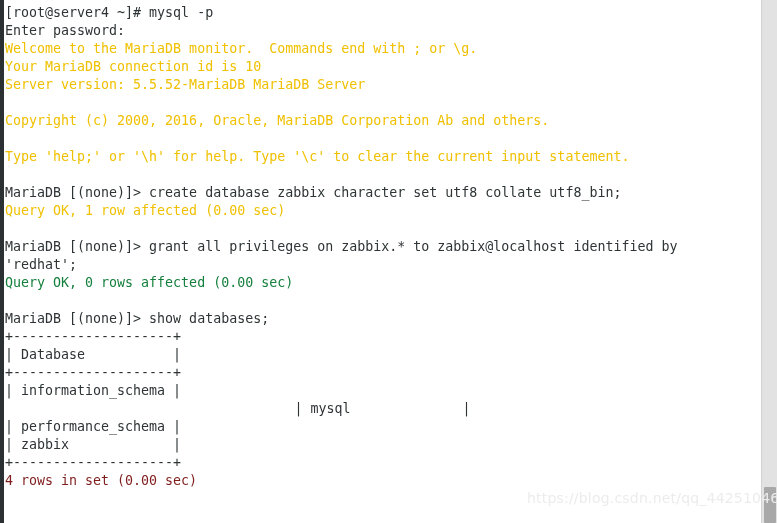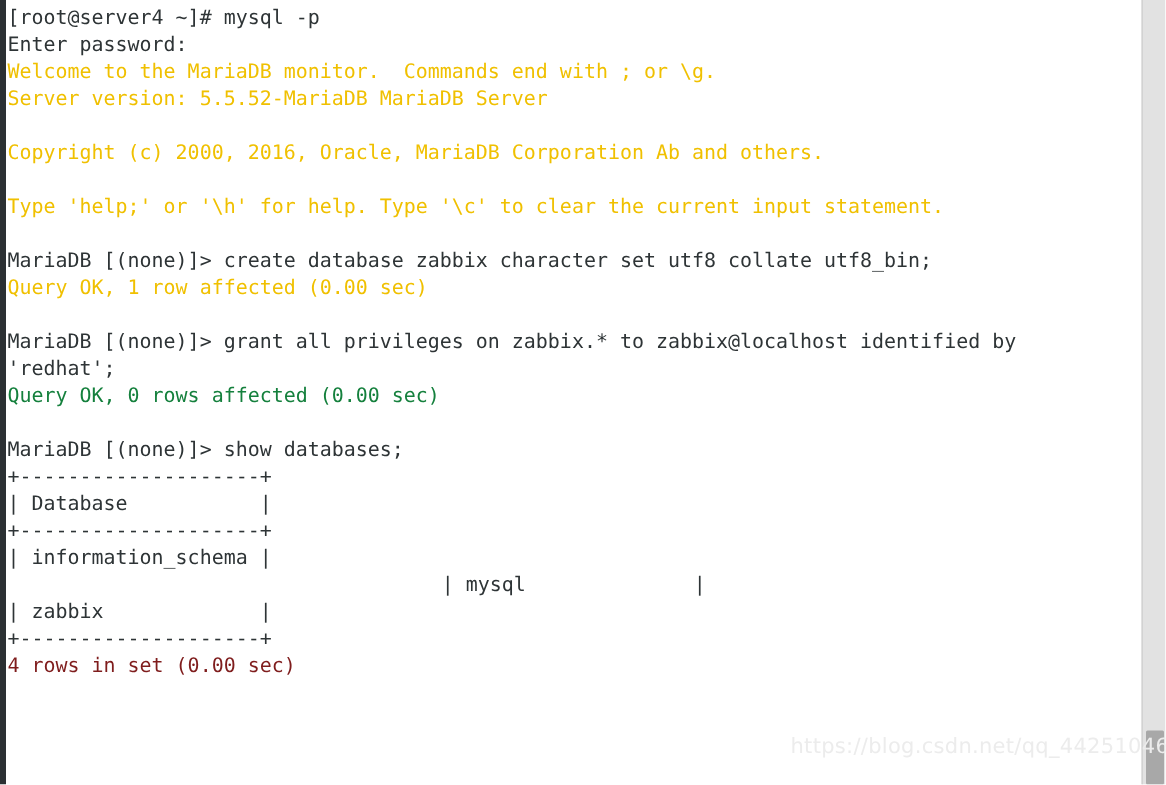--- a/index.html
+++ b/index.html
@@ -95,39 +95,41 @@
 
 <div id="terminal-window" style="background: rgb(255, 255, 255);">
 
   <div id="left-edge-strip"></div>
 
   <div id="terminal-screen">
     <div id="terminal-lines">
         <div class="term-line c-dark" style="color: rgb(46, 52, 54);">[root@server4 ~]# mysql -p</div>
         <div class="term-line c-dark" style="color: rgb(46, 52, 54);">Enter password:</div>
         <div class="term-line c-yellow" style="color: rgb(240, 192, 0);">Welcome to the MariaDB monitor.  Commands end with ; or \g.</div>
+        <div class="term-line c-yellow" style="color: rgb(240, 192, 0);">Your MariaDB connection id is 10</div>
         <div class="term-line c-yellow" style="color: rgb(240, 192, 0);">Server version: 5.5.52-MariaDB MariaDB Server</div>
         <div class="term-line c-dark" style="color: rgb(46, 52, 54);"></div>
         <div class="term-line c-yellow" style="color: rgb(240, 192, 0);">Copyright (c) 2000, 2016, Oracle, MariaDB Corporation Ab and others.</div>
         <div class="term-line c-dark" style="color: rgb(46, 52, 54);"></div>
         <div class="term-line c-yellow" style="color: rgb(240, 192, 0);">Type 'help;' or '\h' for help. Type '\c' to clear the current input statement.</div>
         <div class="term-line c-dark" style="color: rgb(46, 52, 54);"></div>
         <div class="term-line c-dark" style="color: rgb(46, 52, 54);">MariaDB [(none)]&gt; create database zabbix character set utf8 collate utf8_bin;</div>
         <div class="term-line c-yellow" style="color: rgb(240, 192, 0);">Query OK, 1 row affected (0.00 sec)</div>
         <div class="term-line c-dark" style="color: rgb(46, 52, 54);"></div>
         <div class="term-line c-dark" style="color: rgb(46, 52, 54);">MariaDB [(none)]&gt; grant all privileges on zabbix.* to zabbix@localhost identified by</div>
         <div class="term-line c-dark" style="color: rgb(46, 52, 54);">'redhat';</div>
         <div class="term-line c-yellow" style="color: #15803d;">Query OK, 0 rows affected (0.00 sec)</div>
         <div class="term-line c-dark" style="color: rgb(46, 52, 54);"></div>
         <div class="term-line c-dark" style="color: rgb(46, 52, 54);">MariaDB [(none)]&gt; show databases;</div>
         <div class="term-line c-dark" style="color: rgb(46, 52, 54);">+--------------------+</div>
         <div class="term-line c-dark" style="color: rgb(46, 52, 54);">| Database           |</div>
         <div class="term-line c-dark" style="color: rgb(46, 52, 54);">+--------------------+</div>
         <div class="term-line c-dark" style="color: rgb(46, 52, 54);">| information_schema |</div>
         <div class="term-line c-dark" style="color: rgb(46, 52, 54); text-align: center;">| mysql              |</div>
+        <div class="term-line c-dark" style="color: rgb(46, 52, 54);">| performance_schema |</div>
         <div class="term-line c-dark" style="color: rgb(46, 52, 54);">| zabbix             |</div>
         <div class="term-line c-dark" style="color: rgb(46, 52, 54);">+--------------------+</div>
         <div class="term-line c-yellow" style="color: #7f1d1d;">4 rows in set (0.00 sec)</div>
         <div class="term-line c-dark" style="color: rgb(46, 52, 54);"></div>
         <div class="term-line c-dark" style="color: rgb(46, 52, 54);"></div>
       </div>
 
   </div>
 
   <div id="vertical-scrollbar" style="background: rgb(226, 226, 226);">

